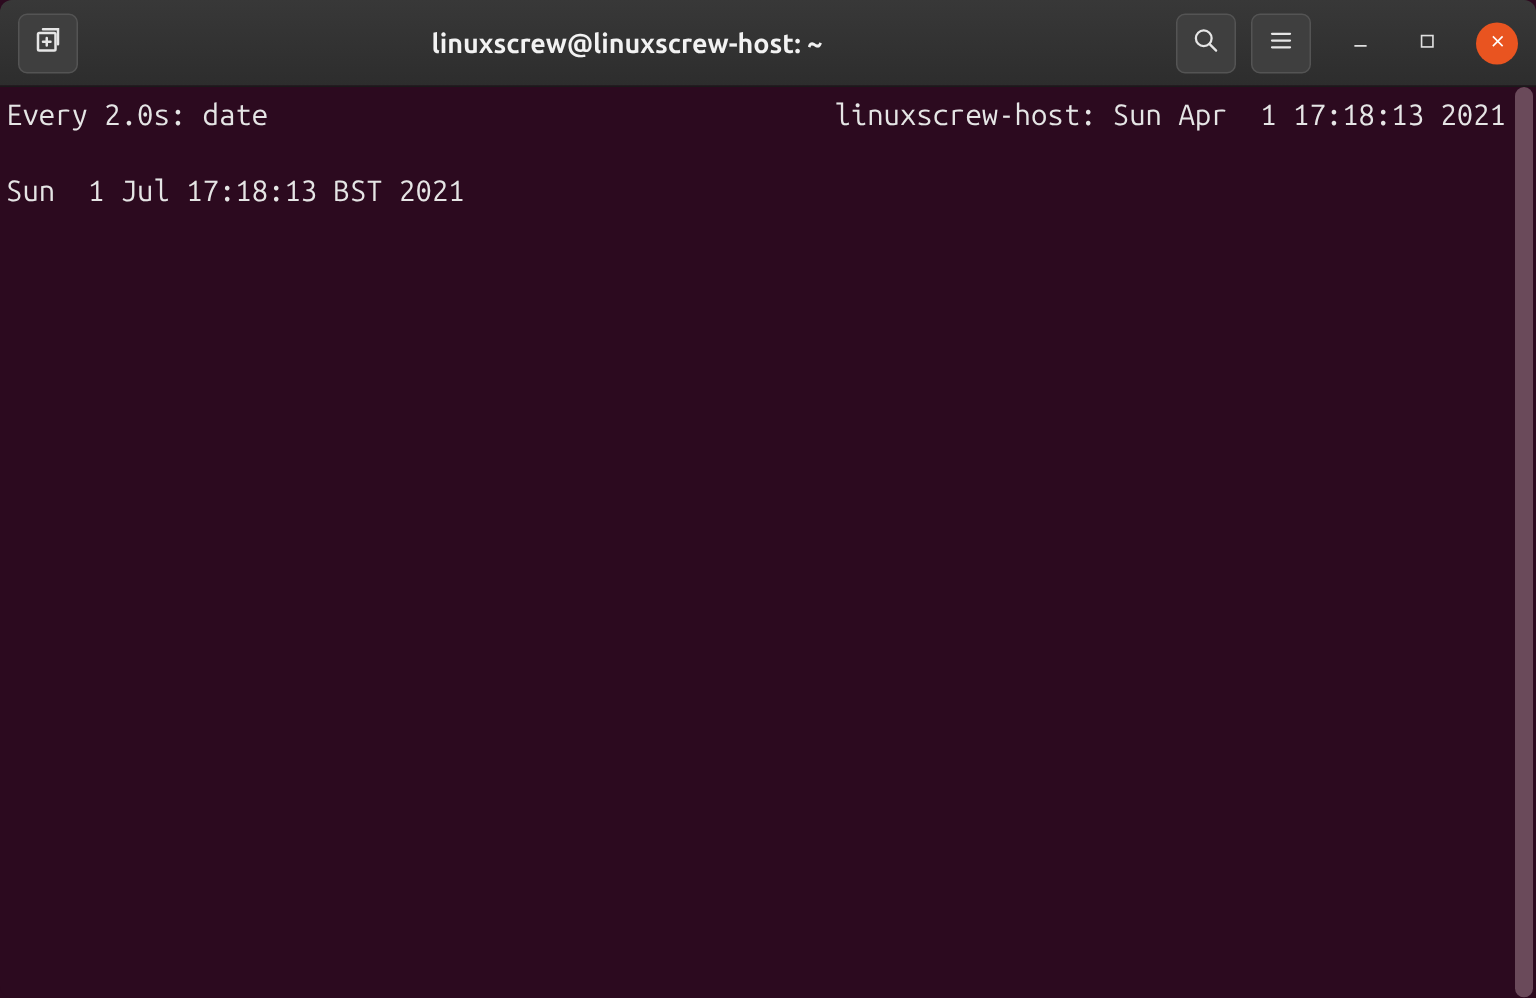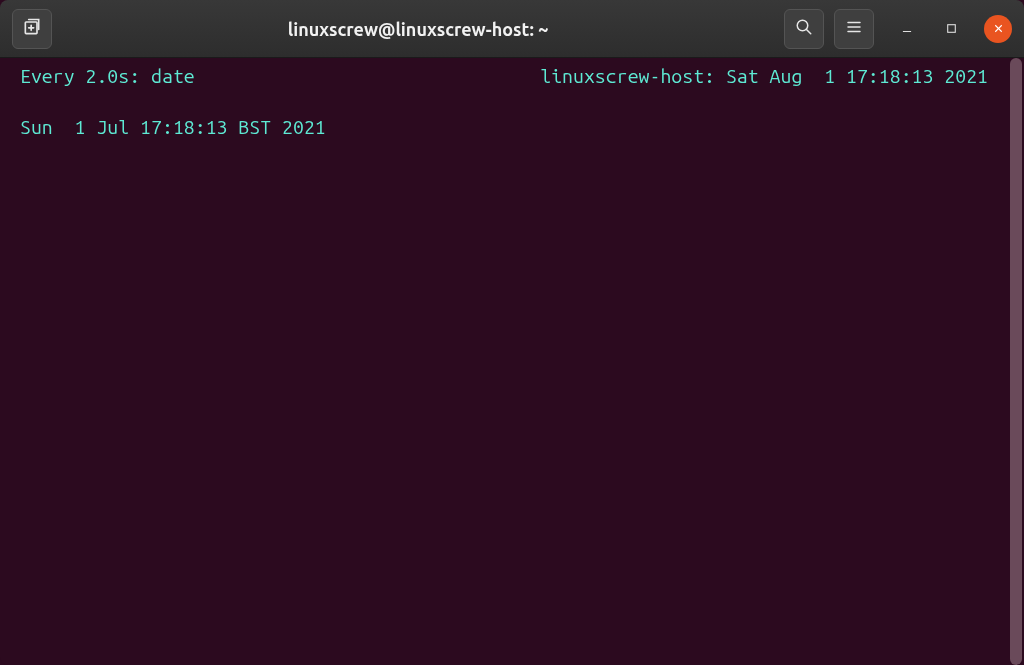--- a/index.html
+++ b/index.html
@@ -82,24 +82,24 @@
       color: #ffffff;
     }
     .terminal-body {
       flex: 1;
       background: #2c0a1f;
       position: relative;
       display: flex;
     }
     .terminal-content {
       flex: 1;
-      padding: 6px 20px;
+      padding: 6px 4px;
       font-family: 'Ubuntu Mono', 'DejaVu Sans Mono', monospace;
       font-size: 19.5px;
-      color: #5eead4;
+      color: #e5e5e5;
       line-height: 1.3;
       white-space: pre;
     }
     .terminal-scrollbar {
       width: 16px;
       background: #2c0a1f;
       position: relative;
     }
     .scrollbar-track {
       position: absolute;
@@ -188,20 +188,20 @@
             <line x1="6" y1="6" x2="18" y2="18"></line>
             <line x1="18" y1="6" x2="6" y2="18"></line>
           </svg>
         </span>
       </div>
     </div>
   </div>
 </div>
 
 <div class="terminal-body">
-  <div class="terminal-content"><div class="header-row"><span>Every 2.0s: date</span><span>linuxscrew-host: Sat Aug  1 17:18:13 2021</span></div>
+  <div class="terminal-content"><div class="header-row"><span>Every 2.0s: date</span><span>linuxscrew-host: Sun Apr  1 17:18:13 2021</span></div>
 <span>Sun  1 Jul 17:18:13 BST 2021</span></div>
   <div class="terminal-scrollbar">
     <div class="scrollbar-track">
       <div class="scrollbar-thumb"></div>
     </div>
   </div>
 </div>
 
 </body></html>

